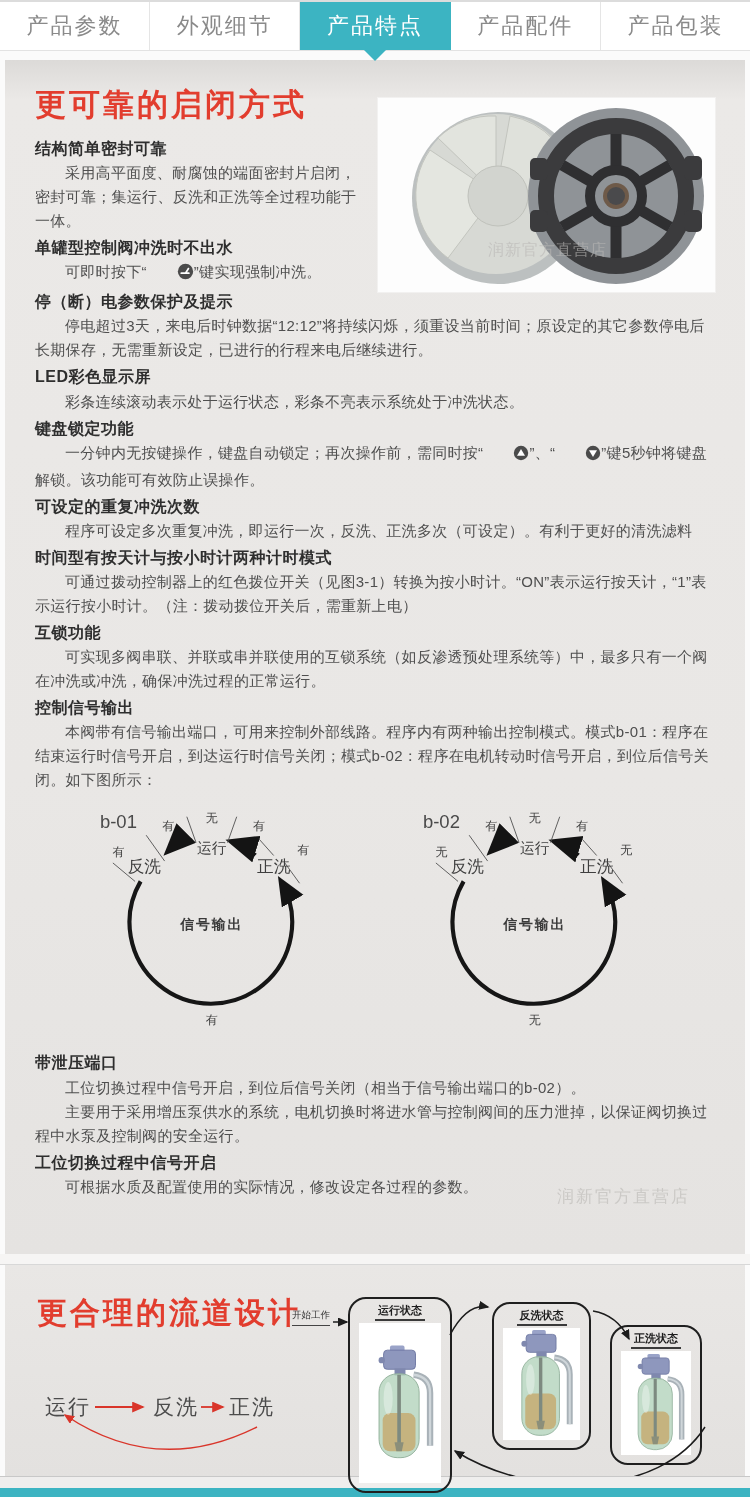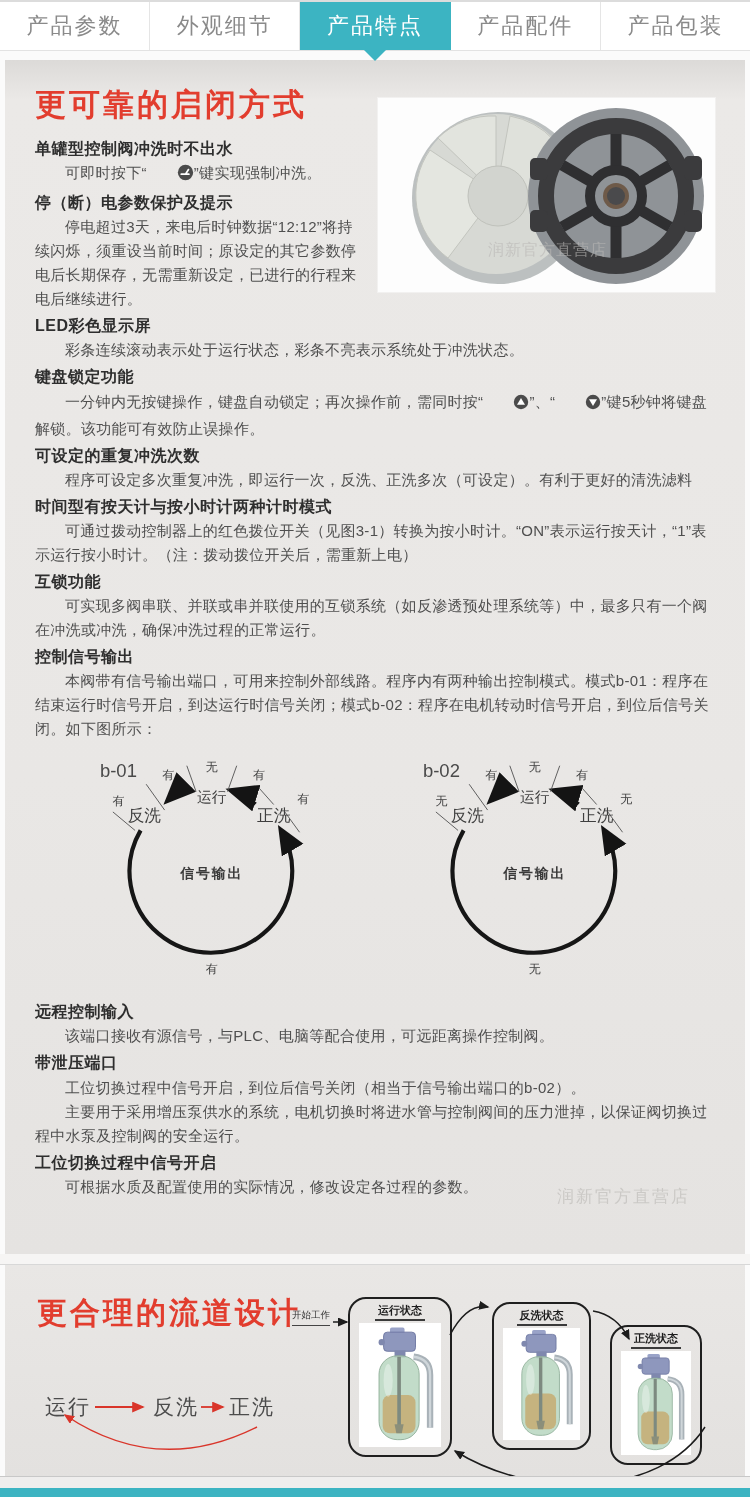--- a/index.html
+++ b/index.html
@@ -104,20 +104,24 @@
         </g>
         <circle cx="238" cy="98" r="26" fill="#8f9397" stroke="#2f2f31" stroke-width="10"></circle>
         <circle cx="238" cy="98" r="13" fill="#6e5a49"></circle>
         <circle cx="238" cy="98" r="9" fill="#4a4a4c"></circle>
       </svg>
       <div class="img-watermark">润新官方直营店</div>
     </div>
 
     <h1 class="h1red">更可靠的启闭方式</h1>
 
+    <div class="blk">
+      <h3>结构简单密封可靠</h3>
+      <p>采用高平面度、耐腐蚀的端面密封片启闭，密封可靠；集运行、反洗和正洗等全过程功能于一体。</p>
+    </div>
 
     <div class="blk">
       <h3>单罐型控制阀冲洗时不出水</h3>
     </div>
 
     <div class="blk">
       <p><span>可即时按下“</span><span class="key-icon"><svg width="17" height="17" viewBox="0 0 20 20">
               <circle cx="10" cy="10" r="9" fill="#4b4b4b"></circle>
               <path d="M5,12 H14 M10,12 L13.5,6.5" stroke="#fff" stroke-width="2" fill="none" stroke-linecap="round"></path>
             </svg></span><span>”键实现强制冲洗。</span></p>
@@ -214,24 +218,20 @@
         <text class="segtop" x="135" y="49" text-anchor="middle">运行</text>
         <text class="seg" x="62" y="70" text-anchor="middle">反洗</text>
         <text class="seg" x="202" y="70" text-anchor="middle">正洗</text>
         <text class="tag" x="34" y="52" text-anchor="middle">无</text>
         <text class="tag" x="234" y="50" text-anchor="middle">无</text>
         <text class="center-t" x="135" y="131" text-anchor="middle">信号输出</text>
         <text class="tag" x="135" y="234" text-anchor="middle">无</text>
       </svg>
     </div>
 
-    <div class="blk">
-      <h3>远程控制输入</h3>
-      <p>该端口接收有源信号，与PLC、电脑等配合使用，可远距离操作控制阀。</p>
-    </div>
 
     <div class="blk">
       <h3>带泄压端口</h3>
       <p>工位切换过程中信号开启，到位后信号关闭（相当于信号输出端口的b-02）。</p>
       <p>主要用于采用增压泵供水的系统，电机切换时将进水管与控制阀间的压力泄掉，以保证阀切换过程中水泵及控制阀的安全运行。</p>
     </div>
 
     <div class="blk">
       <h3>工位切换过程中信号开启</h3>
       <p>可根据水质及配置使用的实际情况，修改设定各过程的参数。</p>
@@ -243,21 +243,21 @@
   <div class="gap-strip"></div>
 
   <div class="panel panel2">
     <h2 class="h2red">更合理的流道设计</h2>
     <div class="start-label">开始工作</div>
 
     <span class="flow-word" style="left:40px">运行</span>
     <span class="flow-word" style="left:148px">反洗</span>
     <span class="flow-word" style="left:224px">正洗</span>
 
-    <div class="state-box" style="left:343px;top:32px;width:104px;height:160px;">
+    <div class="state-box" style="left:343px;top:32px;width:104px;height:196px;">
       <span class="state-label">运行状态</span>
       <div class="state-inner">
         <svg width="82" height="126" viewBox="0 0 90 130">
           <path d="M60,34 q18,2 18,20 V112" stroke="#a9b2b8" stroke-width="7" fill="none"></path>
           <path d="M60,34 q18,2 18,20 V112" stroke="#cfd6da" stroke-width="2.5" fill="none"></path>
           <rect x="34" y="2" width="16" height="7" rx="2" fill="#9aa3c8"></rect>
           <rect x="27" y="7" width="35" height="21" rx="4" fill="#8e97bd" stroke="#6d76a0"></rect>
           <circle cx="25" cy="18" r="3.5" fill="#7f88ae"></circle>
           <rect x="39" y="27" width="12" height="8" fill="#7f88ae"></rect>
           <rect x="22" y="33" width="44" height="92" rx="20" fill="#b7d6c0" fill-opacity="0.85" stroke="#8fae98"></rect>

